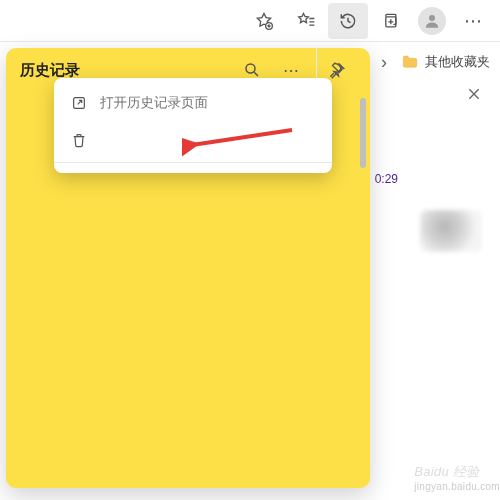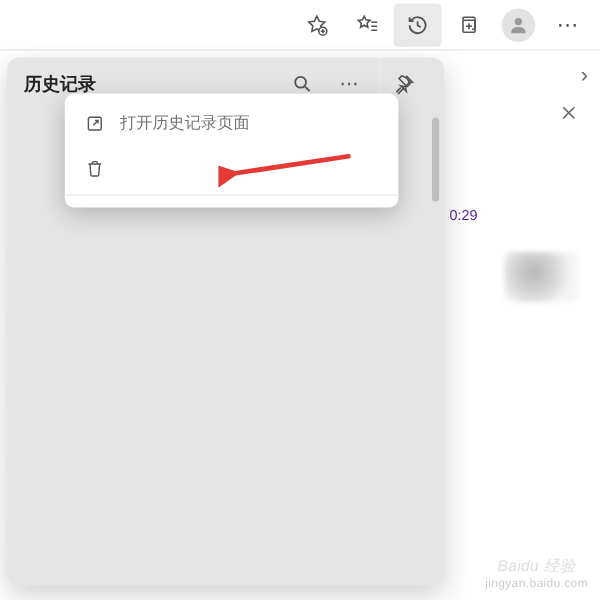--- a/index.html
+++ b/index.html
@@ -7,21 +7,21 @@
 
 .toolbar { height: 42px; display: flex; align-items: center; justify-content: flex-end; padding-right: 6px; gap: 2px; background: #fff; border-bottom: 1px solid #e8e8e8; }
 .toolbar-blank { flex: 1; }
 .tb-btn { width: 40px; height: 36px; display: flex; align-items: center; justify-content: center; border-radius: 4px; color: #555; }
 .tb-btn.active { background: #eaeaea; }
 .avatar { width: 28px; height: 28px; border-radius: 50%; background: #e2e2e2; display: flex; align-items: center; justify-content: center; }
 
 .subbar { height: 40px; display: flex; align-items: center; justify-content: flex-end; padding-right: 10px; gap: 14px; color: #444; }
 .subbar .folder-item { display: flex; align-items: center; gap: 6px; font-size: 13px; }
 
-.history-panel { position: absolute; top: 48px; left: 6px; width: 364px; height: 440px; background: #e5e5e5; border-radius: 10px; box-shadow: 0 8px 24px rgba(0,0,0,0.18); display: flex; flex-direction: column; overflow: hidden; }
+.history-panel { position: absolute; top: 48px; left: 6px; width: 364px; height: 440px; background: #fde047; border-radius: 10px; box-shadow: 0 8px 24px rgba(0,0,0,0.18); display: flex; flex-direction: column; overflow: hidden; }
 .panel-header { height: 44px; display: flex; align-items: center; padding: 0 14px; gap: 8px; }
 .panel-title { font-size: 15px; font-weight: 600; flex: 1; color: #222; }
 .hdr-icon { width: 32px; height: 32px; display: flex; align-items: center; justify-content: center; border-radius: 4px; color: #555; }
 .pin-wrap { width: 40px; display: flex; align-items: center; justify-content: center; border-left: 1px solid #eee; height: 100%; }
 
 .panel-body { flex: 1; position: relative; padding: 6px 0; }
 .scrollbar-track { position: absolute; right: 4px; top: 6px; width: 6px; height: 300px; }
 .scrollbar-thumb { width: 6px; height: 70px; background: #bfbfbf; border-radius: 3px; }
 
 .flyout { position: absolute; top: 78px; left: 54px; width: 278px; background: #fff; border-radius: 8px; box-shadow: 0 6px 20px rgba(0,0,0,0.22); padding: 6px 0; z-index: 30; }
@@ -36,21 +36,21 @@
 .blur-text { flex: 1; height: 14px; background: #ddd; border-radius: 3px; }
 
 .time-label { position: absolute; top: 172px; right: 102px; font-size: 12px; color: #4c1d95; z-index: 5; }
 
 .arrow { position: absolute; top: 120px; left: 182px; z-index: 40; pointer-events: none; }
 
 .close-x { position: absolute; top: 86px; right: 18px; color: #666; z-index: 25; }
 
 .right-thumb { position: absolute; top: 210px; right: 18px; width: 62px; height: 42px; background: radial-gradient(circle at 40% 40%, #888 0%, #bbb 40%, #eee 70%); border-radius: 6px; filter: blur(2px); opacity: 0.6; }
 
-.watermark { position: absolute; bottom: 8px; right: 10px; font-size: 10px; color: #ccc; z-index: 50; letter-spacing: 0.3px; text-align: center; }
+.watermark { position: absolute; bottom: 8px; right: 0; font-size: 10px; color: #ccc; z-index: 50; letter-spacing: 0.3px; }
 .watermark .wm-top { font-size: 13px; color: #ddd; font-style: italic; }
 
 svg { display: block; }
 </style>
 </head>
 <body>
 
 <div class="toolbar">
   <div class="toolbar-blank"></div>
   <div class="tb-btn">
@@ -88,20 +88,26 @@
         </svg>
     </div>
   </div>
   <div class="tb-btn">
     <span style="font-size:18px;letter-spacing:2px;">⋯</span>
   </div>
 </div>
 
 <div class="subbar">
   <span style="font-size:18px;color:#666;">›</span>
+  <div class="folder-item">
+    <svg width="18" height="18" viewBox="0 0 24 24" fill="#f7c657" stroke="#d9a63a" stroke-width="0.5">
+        <path d="M3 6a2 2 0 0 1 2-2h4l2 3h8a2 2 0 0 1 2 2v8a2 2 0 0 1-2 2H5a2 2 0 0 1-2-2z"></path>
+      </svg>
+    <span>其他收藏夹</span>
+  </div>
 </div>
 
 <div class="close-x">
   <svg width="16" height="16" viewBox="0 0 24 24" stroke="currentColor" stroke-width="2">
       <path d="M5 5l14 14M19 5L5 19"></path>
     </svg>
 </div>
 
 <div class="right-thumb"></div>
 

